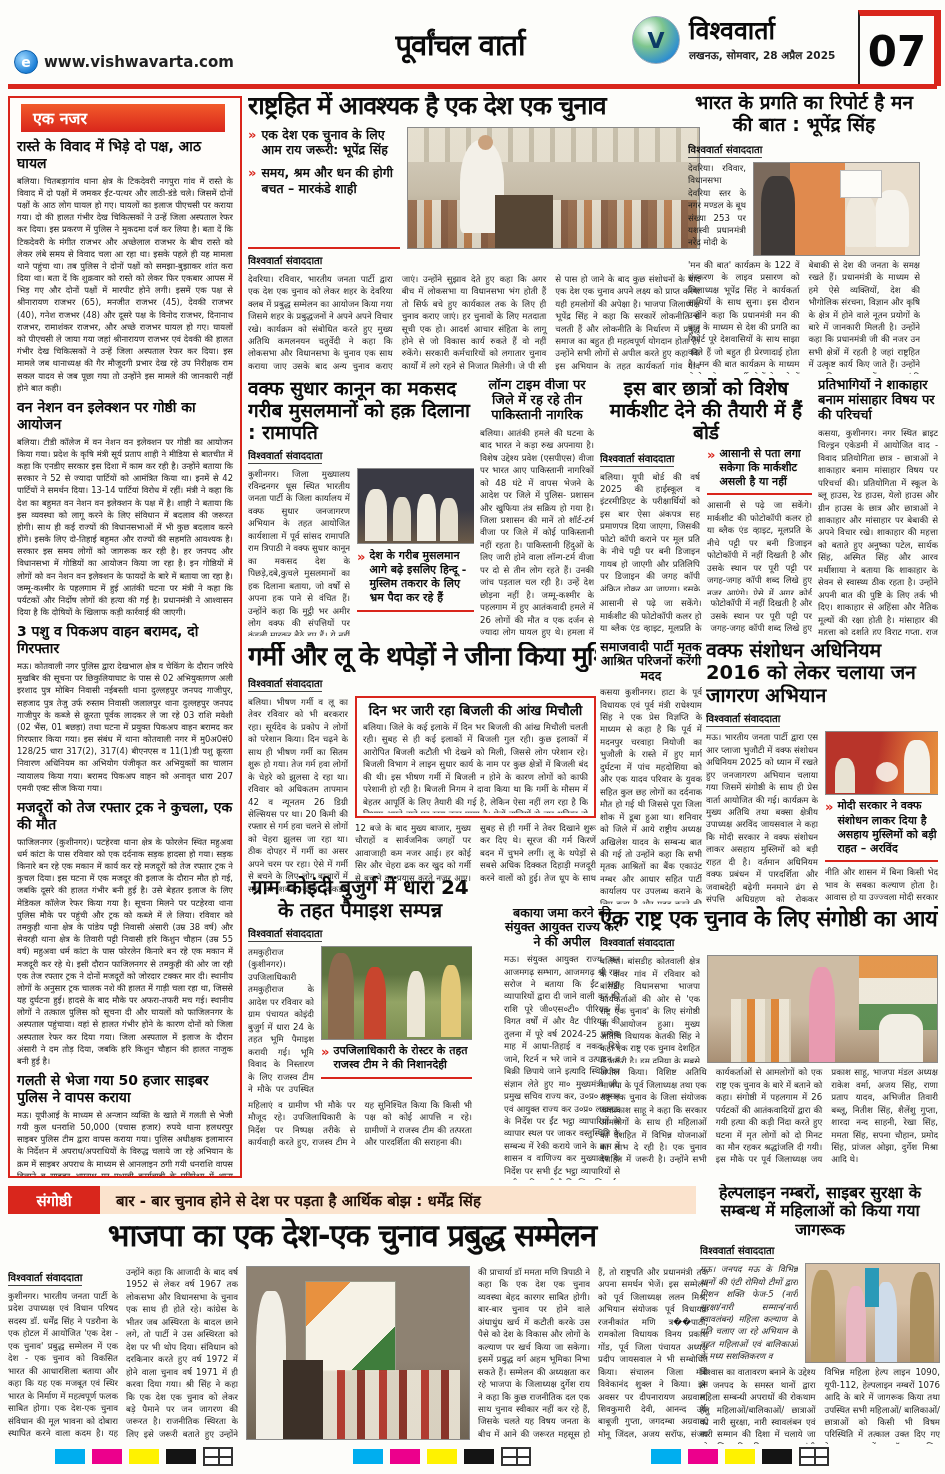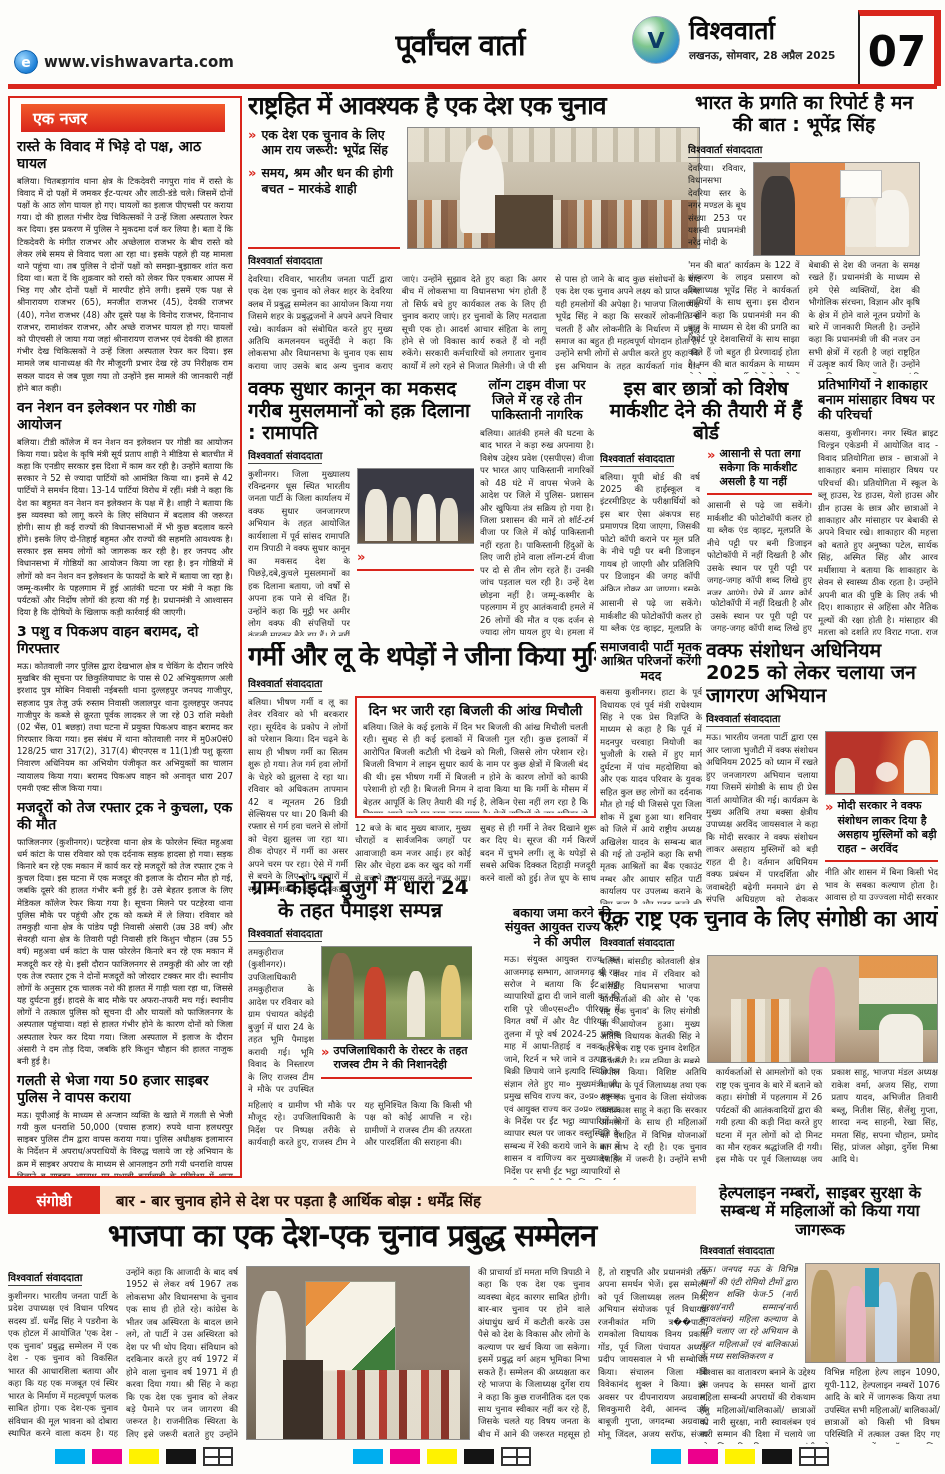--- a/index.html
+++ b/index.html
@@ -146,20 +146,21 @@
       <div class="bt" style="width:102px;flex:none;height:168px;">कुशीनगर। जिला मुख्यालय रविन्द्रनगर धूस स्थित भारतीय जनता पार्टी के जिला कार्यालय में वक्फ सुधार जनजागरण अभियान के तहत आयोजित कार्यशाला में पूर्व सांसद रामापति राम त्रिपाठी ने वक्फ सुधार कानून का मकसद देश के पिछड़े,दबे,कुचले मुसलमानों का हक दिलाना बताया, जो वर्षों से अपना हक पाने से वंचित हैं। उन्होंने कहा कि मुट्ठी भर अमीर लोग वक्फ की संपत्तियों पर कुंडली मारकर बैठे हुए हैं। ये नहीं चाहते हैं कि देश के गरीब मुसलमान आगे बढ़ें। इसलिए, हिन्दू - मुस्लिम तकरार के लिए भ्रम पैदा कर रहे हैं। उन्होंने कांग्रेस पर आरोप लगाया कि उसने देश को अल्पसंख्यक बनाम बहुसंख्यक की राजनीति करते हुए जनता के साथ छल किया है। देश में तुष्टिकरण और</div>
       <div style="flex:1;">
         <div class="photo" style="width:100%;height:74px;background:linear-gradient(180deg,#3a3a44 0 55%,#6a5a48 100%);">
           <div style="position:absolute;left:6%;top:28%;width:22px;height:70%;border-radius:40% 40% 0 0;background:#ece7da;"></div>
           <div style="position:absolute;left:30%;top:38%;width:18px;height:60%;border-radius:40% 40% 0 0;background:#e2dccb;"></div>
           <div style="position:absolute;left:50%;top:34%;width:19px;height:64%;border-radius:40% 40% 0 0;background:#f0ece0;"></div>
           <div style="position:absolute;left:70%;top:40%;width:18px;height:58%;border-radius:40% 40% 0 0;background:#e6e0d0;"></div>
         </div>
         <div class="pull" style="margin-top:5px;">
             <span class="chev">»</span>
+            <span>देश के गरीब मुसलमान आगे बढ़े इसलिए हिन्दू -  मुस्लिम तकरार के लिए भ्रम पैदा कर रहे हैं</span>
           </div>
       </div>
     </div>
 
   </div>
 
   <div class="art" style="left:480px;top:378px;width:114px;height:260px;">
     <div class="hl ctr" style="font-size:13px;text-align:center;">लॉन्ग टाइम वीजा पर जिले में रह रहे तीन पाकिस्तानी नागरिक</div>
     <div class="bt" style="height:212px;margin-top:4px;">बलिया। आतंकी हमले की घटना के बाद भारत ने कड़ा रुख अपनाया है। विशेष उद्देश्य प्रवेश (एसपीएस) वीजा पर भारत आए पाकिस्तानी नागरिकों को 48 घंटे में वापस भेजने के आदेश पर जिले में पुलिस- प्रशासन और खुफिया तंत्र सक्रिय हो गया है। जिला प्रशासन की मानें तो शॉर्ट-टर्म वीजा पर जिले में कोई पाकिस्तानी नहीं रहता है। पाकिस्तानी हिंदुओं के लिए जारी होने वाला लॉन्ग-टर्म वीजा पर दो से तीन लोग रहते हैं। उनकी जांच पड़ताल चल रही है। उन्हें देश छोड़ना नहीं है। जम्मू-कश्मीर के पहलगाम में हुए आतंकवादी हमले में 26 लोगों की मौत व एक दर्जन से ज्यादा लोग घायल हुए थे। हमला में पाकिस्तान का हाथ मानते सरकार ने पांच कड़े कदम उठाया। जिसमें 27 अप्रैल से पाकिस्तानी नागरिकों को जारी किए गए सभी मौजूदा वैध भारतीय वीजा रद्द कर दिया गया।</div>
   </div>
@@ -201,21 +202,21 @@
       </div>
     </div>
   </div>
 
   <div class="art" style="left:600px;top:640px;width:102px;height:264px;">
     <div class="hl ctr" style="font-size:12.5px;">समाजवादी पार्टी मृतक आश्रित परिजनों करेंगी मदद</div>
     <div class="bt" style="height:222px;margin-top:3px;">कसया कुशीनगर। हाटा के पूर्व विधायक एवं पूर्व मंत्री राधेश्याम सिंह ने एक प्रेस विज्ञप्ति के माध्यम से कहा है कि पूर्व में मदनपुर चरवाहा नियोजी का भुजौली के रास्ते में हुए मार्ग दुर्घटना में पांच महदोशिया को और एक यादव परिवार के युवक सहित कुल छह लोगों का दर्दनाक मौत हो गई थी जिससे पूरा जिला शोक में डूबा हुआ था। शनिवार को जिले में आये राष्ट्रीय अध्यक्ष अखिलेश यादव के सम्बन्ध बात की गई तो उन्होंने कहा कि सभी मृतक आश्रितों का बैंक एकाउंट नम्बर और आधार सहित पार्टी कार्यालय पर उपलब्ध कराने के लिए कहा है और मदद करने की बात कही। राष्ट्रीय अध्यक्ष अखिलेश यादव ने मृतकों के प्रति अपनी संवेदना व्यक्त किया और पार्टी द्वारा यथासंभव मदद करने की बात कही है। उन्होंने कहा कि समाजवादी पार्टी के कथनी-करनी में फर्क नहीं पड़ता है। भाजपा सरकार में महंगाई बेरोजगारी चरम पर है और हत्या बलात्कार आम बात हो गई है।</div>
   </div>
 
   <div class="art" style="left:706px;top:640px;width:232px;height:264px;">
-    <div class="hl" style="font-size:19.5px;">वक्फ संशोधन अधिनियम 2025 को लेकर चलाया जन जागरण अभियान</div>
+    <div class="hl" style="font-size:19.5px;">वक्फ संशोधन अधिनियम 2016 को लेकर चलाया जन जागरण अभियान</div>
     <div><span class="byln">विश्ववार्ता संवाददाता</span></div>
     <div class="row">
       <div class="bt" style="width:112px;flex:none;height:186px;">मऊ। भारतीय जनता पार्टी द्वारा एस आर प्लाजा भुजौटी में वक्फ संशोधन अधिनियम 2025 को ध्यान में रखते हुए जनजागरण अभियान चलाया गया जिसमें संगोष्ठी के साथ ही प्रेस वार्ता आयोजित की गई। कार्यक्रम के मुख्य अतिथि तथा बक्सा क्षेत्रीय उपाध्यक्ष अरविंद जायसवाल ने कहा कि मोदी सरकार ने वक्फ संशोधन लाकर असहाय मुस्लिमों को बड़ी राहत दी है। वर्तमान अधिनियम वक्फ प्रबंधन में पारदर्शिता और जवाबदेही बढ़ेगी मनमाने ढंग से संपत्ति अधिग्रहण को रोककर धार्मिक स्वतंत्रता और समानता को आगे बढ़ाया जाएगा। कांग्रेस सहित पूरा विपक्ष वक्फ संशोधन को लेकर भ्रांति फैलाने पर लगी हुई है। मोदी सरकार की मंशा साफ है हमारी</div>
       <div style="flex:1;">
         <div class="photo" style="width:100%;height:62px;background:linear-gradient(100deg,#b8342a 0 45%,#d96a35 70%,#e8953f 100%);">
           <div style="position:absolute;right:8%;top:12%;width:26px;height:86%;border-radius:40% 40% 0 0;background:#f4f1e8;"></div>
           <div style="position:absolute;left:8%;top:42%;width:20px;height:56%;border-radius:42% 42% 0 0;background:#e8e2d2;"></div>
           <div style="position:absolute;left:44%;top:48%;width:22px;height:20px;border-radius:50%;background:#f7f4ec;opacity:.9;"></div>
         </div>
         <div class="pull" style="margin-top:4px;">

